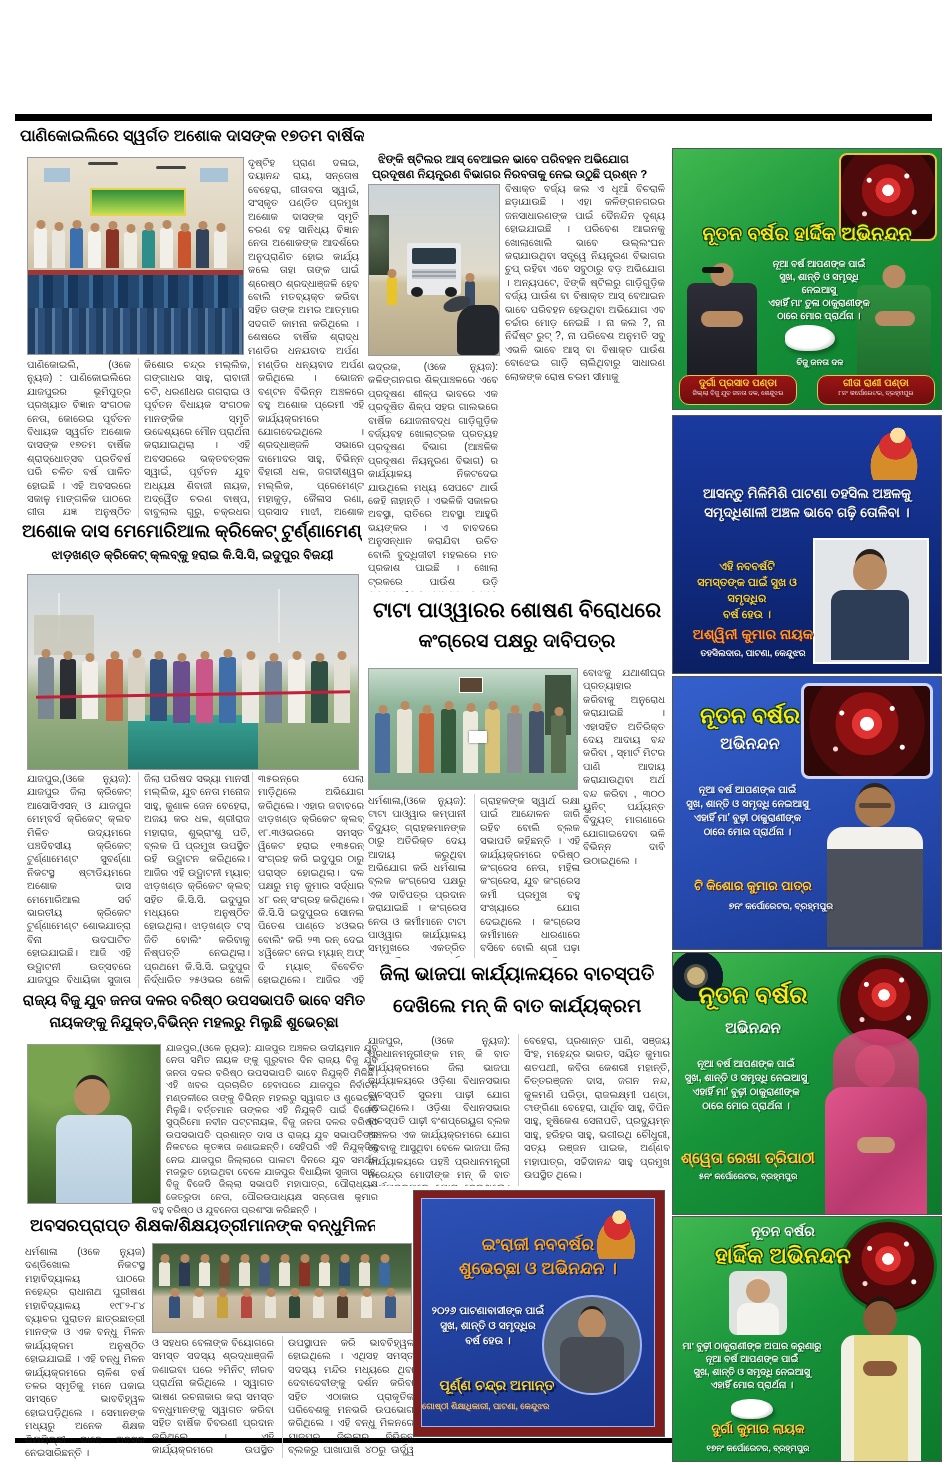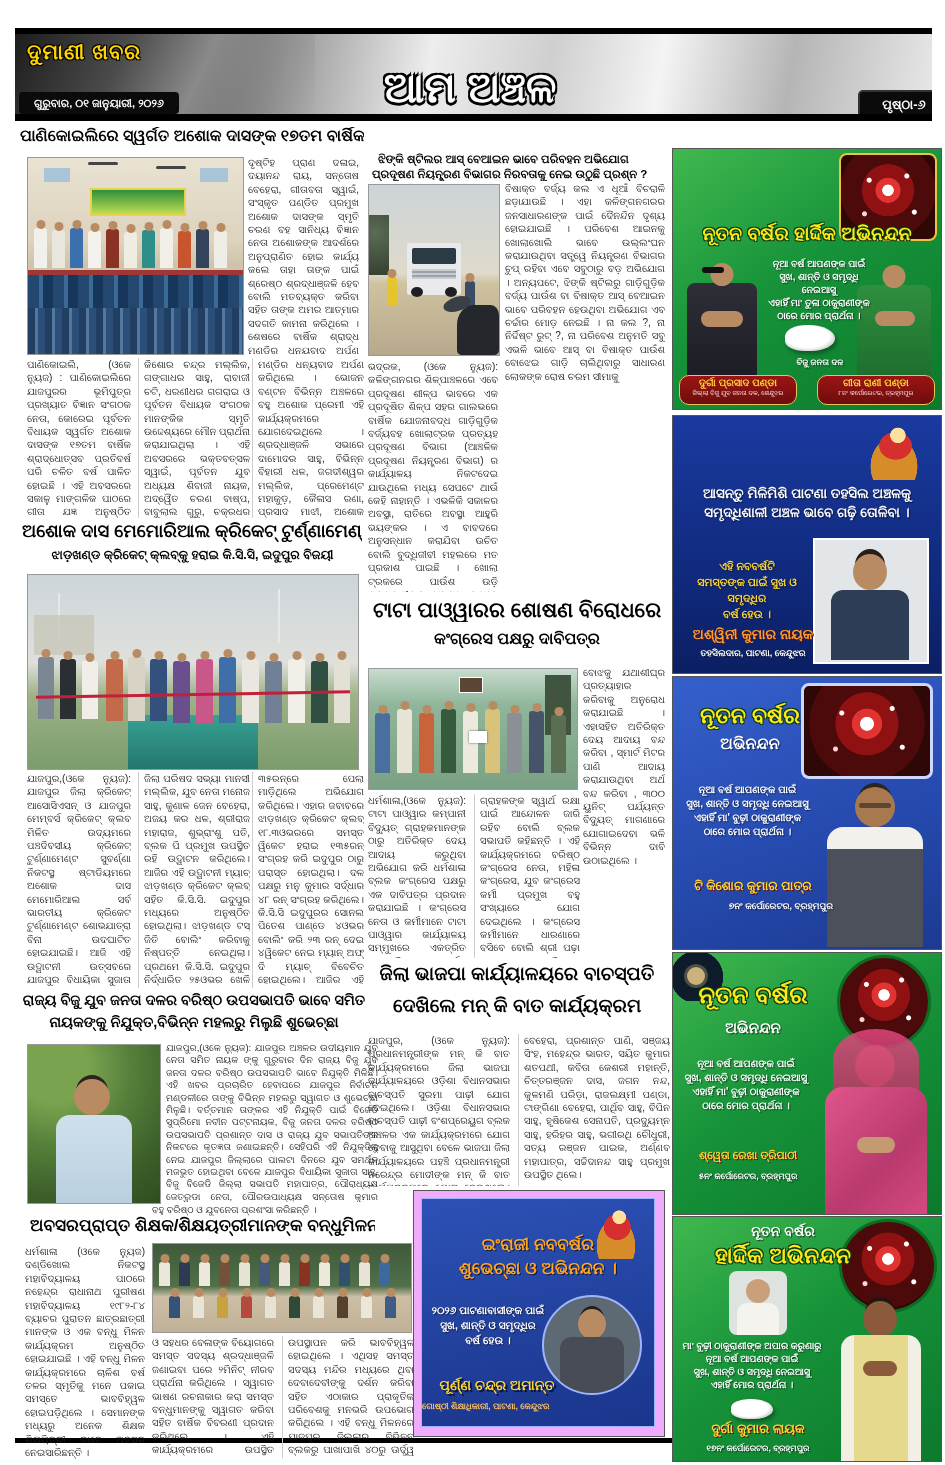--- a/index.html
+++ b/index.html
@@ -58,27 +58,20 @@
       border-radius:50% 60% 55% 45%;box-shadow:2px 3px 4px rgba(0,0,0,.35);}
   .plate{background:linear-gradient(#9c1414,#6e0d0d);border:1px solid #e8c25a;border-radius:10px;text-align:center;}
   .plate .nm{color:#ffd633;font-weight:800;font-size:10px;line-height:13px;}
   .plate .st{color:#ffffff;font-size:6.5px;line-height:8px;}
 </style>
 </head>
 <body>
 
 <div id="paper">
 
-  <div class="abs mast">
-    <div class="abs mast-left"></div>
-    <div class="abs brand">ଦୁମାଣୀ ଖବର</div>
-    <div class="abs datebox">ଗୁରୁବାର, ୦୧ ଜାନୁୟାରୀ, ୨୦୨୬</div>
-    <div class="abs mast-title">ଆମ ଅଞ୍ଚଳ</div>
-    <div class="abs pagebox">ପୃଷ୍ଠା-୬</div>
-  </div>
   <div class="abs rule" style="left:15px;top:114px;width:917px;height:7px;"></div>
   <div class="abs rule" style="left:15px;top:1438px;width:917px;height:5px;"></div>
 
   <div class="abs hl" style="left:20px;top:127px;width:344px;font-size:16px;">ପାଣିକୋଇଲିରେ ସ୍ୱର୍ଗତ ଅଶୋକ ଦାସଙ୍କ ୧୭ତମ ବାର୍ଷିକ ଶ୍ରାଦ୍ଧୋତ୍ସବ</div>
 
   <div class="abs photo" style="left:27px;top:157px;width:215px;height:196px;background:linear-gradient(180deg,#e9e2d2 0%,#ddd3be 42%,#cfc4ab 54%,#cfc4ab 55%);">
     <div class="abs" style="left:16px;top:10px;width:26px;height:14px;background:#a9c4d6;"></div>
     <div class="abs" style="left:172px;top:10px;width:28px;height:14px;background:#a9c4d6;"></div>
     <div class="abs" style="left:60px;top:4px;width:30px;height:3px;background:#444;border-radius:2px;"></div>
     <div class="abs" style="left:128px;top:8px;width:30px;height:3px;background:#444;border-radius:2px;"></div>
@@ -146,21 +139,21 @@
     <div class="pp" style="left:283px;top:86px;width:17px;height:62px;background:#2f4f43;"></div>
     <div class="pp" style="left:306px;top:84px;width:16px;height:64px;background:#e3e0d6;"></div>
     <div class="abs" style="left:8px;top:118px;width:314px;height:3px;background:#c2203a;transform:rotate(-1deg);"></div>
   </div>
 
   <div class="abs body" style="left:27px;top:772px;width:104px;height:216px;">ଯାଜପୁର,(ଓକେ ନ୍ୟୁଜ): ଯାଜପୁର ଜିଲା କ୍ରିକେଟ୍ ଆସୋସିଏସନ୍ ଓ ଯାଜପୁର ମେମ୍ବର୍ସ କ୍ରିକେଟ୍ କ୍ଲବ ମିଳିତ ଉଦ୍ୟମରେ ପଞ୍ଚଦିବସୀୟ କ୍ରିକେଟ୍ ଟୁର୍ଣ୍ଣାମେଣ୍ଟ ସୁବର୍ଣ୍ଣା ନିକଟସ୍ଥ ଷ୍ଟାଡିୟମରେ ଅଶୋକ ଦାସ ମେମୋରିଆଲ ସର୍ବ ଭାରତୀୟ କ୍ରିକେଟ ଟୁର୍ଣ୍ଣାମେଣ୍ଟ ଶୋଭଯାତ୍ରା ବିନା ଉଦଘାଟିତ ହୋଇଯାଇଛି। ଆଜି ଏହି ଉଦ୍ଘାଟନୀ ଉତ୍ସବରେ ଯାଜପୁର ବିଧାୟିକା ସୁଜାତା ସାହୁ, ପୌର ଉପାଧ୍ୟକ୍ଷ ରଜେଶ କୁମାର ମଲ୍ଲିକ, ବରିଷ୍ଠ ପ୍ରଶାସକ ଦଶରଥ ମହାପାତ୍ର, ବରିଷ୍ଠ ବିଜେଡି ନେତା ବଳରାମ ଦାସ, ଜିଲା କ୍ରିକେଟ୍ ଆସୋସିଏସନର ଯୁଗ୍ମ ସମ୍ପାଦକ ଶରତଚନ୍ଦ୍ର ଦାସ, ପ୍ରଣୟ ଚନ୍ଦ୍ର ପଣ୍ଡା,</div>
   <div class="abs body" style="left:138px;top:772px;width:106px;height:216px;border-left:1px solid #ccc;padding-left:5px;">ଜିଲା ପରିଷଦ ସଭ୍ୟା ମାନସୀ ମଲ୍ଲିକ, ଯୁବ ନେତା ମନୋଜ ସାହୁ, କୁଣାଳ ଜେନ ବେହେରା, ଅଜୟ କର ଧଳ, ଶ୍ରୀରାଜ ମହାରାଜ, ଶୁଭ୍ରାଂଶୁ ପତି, ବ୍ଲକ ପି ପ୍ରମୁଖ ଉପସ୍ଥିତ ରହି ଉଦ୍ଘାଟନ କରିଥିଲେ। ଆଜିର ଏହି ଉଦ୍ଘାଟନୀ ମ୍ୟାଚ୍ ଝାଡ଼ଖଣ୍ଡ କ୍ରିକେଟ କ୍ଲବ୍ ସହିତ କି.ସି.ସି. ଇଦୁପୁର ମଧ୍ୟରେ ଅନୁଷ୍ଠିତ ହୋଇଥିଲା। ଝାଡ଼ଖଣ୍ଡ ଟସ୍ ଜିତି ବୋଲିଂ କରିବାକୁ ନିଷ୍ପତ୍ତି ନେଇଥିଲା। ପ୍ରଥମେ କି.ସି.ସି. ଇଦୁପୁର ନିର୍ଦ୍ଧାରିତ ୨୫ଓଭର ଖେଳି ୯ୱିକେଟ ହରାଇ ୨୧୦ରନ୍ ସଂଗ୍ରହ କରିଥିଲା। ଦଳ ପକ୍ଷରୁ ନିଖିଳାଶ ରାଉତ ୫୬ରନ୍ ସଂଗ୍ରହ କରିଥିବା ବେଳେ ସୁଦୀପ୍ତ ପଣ୍ଡେ ୩୪ରନ୍ ସଂଗ୍ରହ କରିଥିଲେ। ଝାଡ଼ଖଣ୍ଡ କ୍ରିକେଟ କ୍ଲବ୍‌ର ଅରୁଣ କୁମାର ୪ଟି ୱିକେଟ ନେଇଥିଲେ</div>
   <div class="abs body" style="left:252px;top:772px;width:106px;height:216px;border-left:1px solid #ccc;padding-left:5px;">୩୫ରନ୍‌ରେ ପେଲା ମାଡ଼ିଥିଲେ ଅଭିଯୋଗ କରିଥିଲେ। ଏହାର ଜବାବରେ ଝାଡ଼ଖଣ୍ଡ କ୍ରିକେଟ କ୍ଲବ୍ ୧୮.୩ଓଭରରେ ସମସ୍ତ ୱିକେଟ ହରାଇ ୧୩୫ରନ୍ ସଂଗ୍ରହ କରି ଇଦୁପୁର ଠାରୁ ପରାସ୍ତ ହୋଇଥିଲା। ଦଳ ପକ୍ଷରୁ ମନୁ କୁମାର ସର୍ଦ୍ଧାର ୪୮ ରନ୍ ସଂଗ୍ରହ କରିଥିଲେ। କି.ସି.ସି ଇଦୁପୁରର ସୋନଲ ପିତେଶ ପାଣ୍ଡେ ୪ଓଭର ବୋଲିଂ କରି ୨୩ ରନ୍ ଦେଇ ୪ୱିକେଟ ନେଇ ମ୍ୟାନ୍ ଅଫ୍ ଦି ମ୍ୟାଚ୍ ବିବେଚିତ ହୋଇଥିଲେ। ଆଜିର ଏହି ମ୍ୟାଚ୍‌ରେ କି.ସି.ସି ଇଦୁପୁର ୭୫ରନ୍‌ରେ ବିଜୟ ହାସଲ କରିଥିଲା। ଆଜିର ଏହି ମ୍ୟାଚ୍‌କୁ ଅମ୍ପାୟାର୍ ଭାବେ ଘନଶ୍ୟାମ ମଲ୍ଲିକ ଓ ସଚ୍ଚିଦାନନ୍ଦ ଜେନା ପରିଚାଳନା କରିଥିବା ବେଳେ ସ୍କୋରର ଭାବେ ବୟନ ପତି ପରିଚାଳନା କରିଥିଲେ।</div>
 
   <div class="abs hlc" style="left:368px;top:598px;width:298px;font-size:21px;">ଟାଟା ପାଓ୍ୱାରର ଶୋଷଣ ବିରୋଧରେ</div>
-  <div class="abs hlc" style="left:368px;top:630px;width:298px;font-size:16px;">କଂଗ୍ରେସ ପକ୍ଷରୁ ଦାବିପତ୍ର</div>
+  <div class="abs hlc" style="left:368px;top:630px;width:298px;font-size:19px;">କଂଗ୍ରେସ ପକ୍ଷରୁ ଦାବିପତ୍ର</div>
 
   <div class="abs photo" style="left:368px;top:668px;width:208px;height:120px;background:linear-gradient(180deg,#c7dccd 0%,#8fb59a 30%,#7ba184 100%);">
     <div class="abs" style="left:90px;top:8px;width:22px;height:14px;background:#5a4632;border:1px solid #fff;"></div>
     <div class="abs" style="left:176px;top:6px;width:26px;height:60px;background:#41543f;"></div>
     <div class="pp" style="left:6px;top:44px;width:15px;height:60px;background:#4a6f9e;"></div>
     <div class="pp" style="left:28px;top:40px;width:15px;height:64px;background:#e8e4d5;"></div>
     <div class="pp" style="left:50px;top:44px;width:15px;height:60px;background:#c9643a;"></div>
     <div class="pp" style="left:72px;top:40px;width:15px;height:64px;background:#355a3c;"></div>
     <div class="pp" style="left:94px;top:42px;width:15px;height:62px;background:#ece9dd;"></div>
     <div class="pp" style="left:116px;top:40px;width:15px;height:64px;background:#d9c27a;"></div>
@@ -297,21 +290,21 @@
       <div class="abs" style="left:22px;top:0px;width:86px;height:60px;border-radius:50% 50% 0 0;background:linear-gradient(#e0487e,#c03568);opacity:.85;"></div>
       <div class="abs" style="left:14px;top:58px;width:102px;height:128px;border-radius:18px 18px 0 0;background:linear-gradient(135deg,#e0558c,#b93a6e 60%,#d44a80);"></div>
       <div class="abs" style="left:46px;top:108px;width:38px;height:16px;background:#c59a73;border-radius:8px;"></div>
     </div>
     <div class="abs ad-prayer" style="left:2px;top:104px;width:142px;font-size:10px;line-height:14px;">
       <div>ନୂଆ ବର୍ଷ ଆପଣଙ୍କ ପାଇଁ</div>
       <div>ସୁଖ, ଶାନ୍ତି ଓ ସମୃଦ୍ଧି ନେଇଆସୁ</div>
       <div>ଏହାହିଁ ମା' ବୁଢ଼ୀ ଠାକୁରାଣୀଙ୍କ</div>
       <div>ଠାରେ ମୋର ପ୍ରାର୍ଥନା ।</div>
     </div>
-    <div class="abs ad-name" style="left:0px;top:196px;width:150px;font-size:11px;">ଶ୍ୱେତା ରେଖା ତ୍ରିପାଠୀ</div>
+    <div class="abs ad-name" style="left:0px;top:196px;width:150px;font-size:15px;">ଶ୍ୱେତା ରେଖା ତ୍ରିପାଠୀ</div>
     <div class="abs ad-sub" style="left:0px;top:218px;width:150px;font-size:8.5px;">୫ନଂ କର୍ପୋରେଟର, ବ୍ରହ୍ମପୁର</div>
   </div>
 
   <div class="abs ad ad-green" style="left:672px;top:1216px;width:268px;height:244px;">
     <div class="abs deity" style="right:4px;top:2px;width:92px;height:88px;border-radius:50%;border:3px solid #0d6b22;"></div>
     <div class="abs ad-title-w" style="left:20px;top:6px;width:180px;font-size:14px;">ନୂତନ ବର୍ଷର</div>
     <div class="abs ad-title-y" style="left:0px;top:26px;width:220px;font-size:22px;">ହାର୍ଦ୍ଦିକ ଅଭିନନ୍ଦନ</div>
     <div class="abs" style="left:56px;top:54px;width:58px;height:64px;background:#dfe3e0;border-radius:8px;">
       <div class="abs" style="left:17px;top:8px;width:24px;height:24px;border-radius:50%;background:#caa07a;box-shadow:0 -5px 0 -2px #e8e5dd;"></div>
       <div class="abs" style="left:8px;top:32px;width:42px;height:32px;border-radius:10px 10px 0 0;background:#f4f3ee;"></div>
@@ -325,21 +318,21 @@
       <div>ମା' ବୁଢ଼ୀ ଠାକୁରାଣୀଙ୍କ ଅପାର କରୁଣାରୁ</div>
       <div>ନୂଆ ବର୍ଷ ଆପଣଙ୍କ ପାଇଁ</div>
       <div>ସୁଖ, ଶାନ୍ତି ଓ ସମୃଦ୍ଧି ନେଇଆସୁ</div>
       <div>ଏହାହିଁ ମୋର ପ୍ରାର୍ଥନା ।</div>
     </div>
     <div class="abs conch" style="left:58px;top:182px;width:42px;height:20px;"></div>
     <div class="abs ad-name" style="left:0px;top:204px;width:170px;font-size:13px;">ଦୁର୍ଗା କୁମାର ଲାୟକ</div>
     <div class="abs ad-sub" style="left:0px;top:226px;width:170px;font-size:8.5px;">୧୭ନଂ କର୍ପୋରେଟର, ବ୍ରହ୍ମପୁର</div>
   </div>
 
-  <div class="abs ad" style="left:413px;top:1190px;width:250px;height:245px;background:#f0abfc;padding:0;">
+  <div class="abs ad" style="left:413px;top:1190px;width:250px;height:245px;background:#7f1d1d;padding:0;">
     <div class="abs" style="left:7px;top:7px;width:232px;height:227px;background:linear-gradient(170deg,#2c51b6 0%,#21409c 60%,#1a358c 100%);border:1px solid #9fb4ff;">
       <div class="abs durga" style="right:6px;top:2px;width:64px;height:58px;"></div>
       <div class="abs" style="left:0;top:36px;width:232px;text-align:center;font-weight:800;color:#ffa51e;font-size:17px;text-shadow:1px 1px 0 #0a1845;">ଇଂରାଜୀ ନବବର୍ଷର</div>
       <div class="abs" style="left:0;top:60px;width:232px;text-align:center;font-weight:800;color:#ffa51e;font-size:17px;text-shadow:1px 1px 0 #0a1845;">ଶୁଭେଚ୍ଛା ଓ ଅଭିନନ୍ଦନ ।</div>
       <div class="abs" style="right:12px;top:96px;width:96px;height:96px;border-radius:50%;border:2px solid #9fb4ff;background:#5d6a74;overflow:hidden;">
         <div class="abs" style="left:34px;top:12px;width:28px;height:30px;border-radius:50%;background:#b98b63;box-shadow:0 -5px 0 -2px #23201c;"></div>
         <div class="abs" style="left:16px;top:40px;width:64px;height:56px;border-radius:12px 12px 0 0;background:#474c55;"></div>
       </div>
       <div class="abs ad-prayer" style="left:2px;top:104px;width:128px;font-size:10.5px;line-height:15px;">
         <div>୨୦୨୬ ପାଟଣାବାସୀଙ୍କ ପାଇଁ</div>

